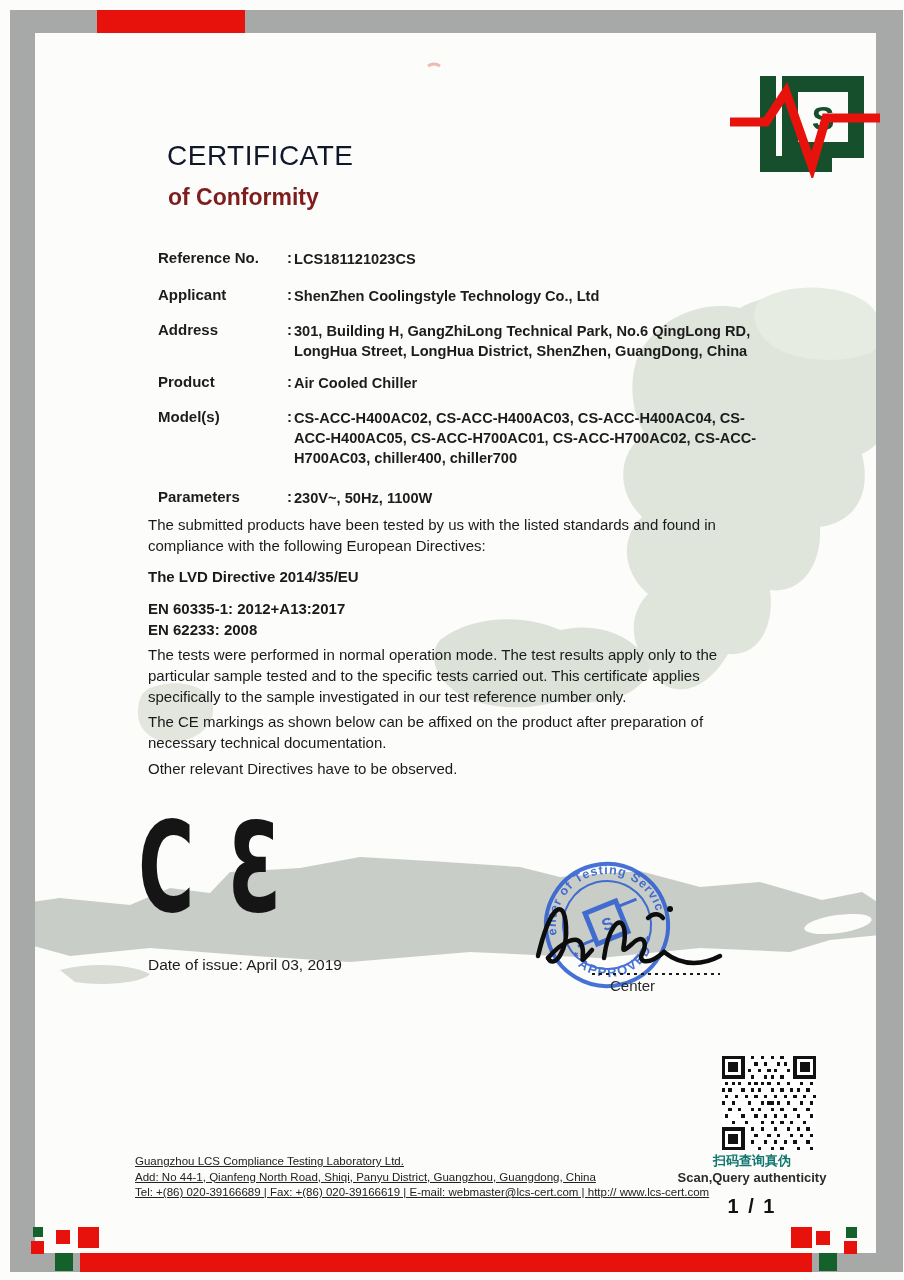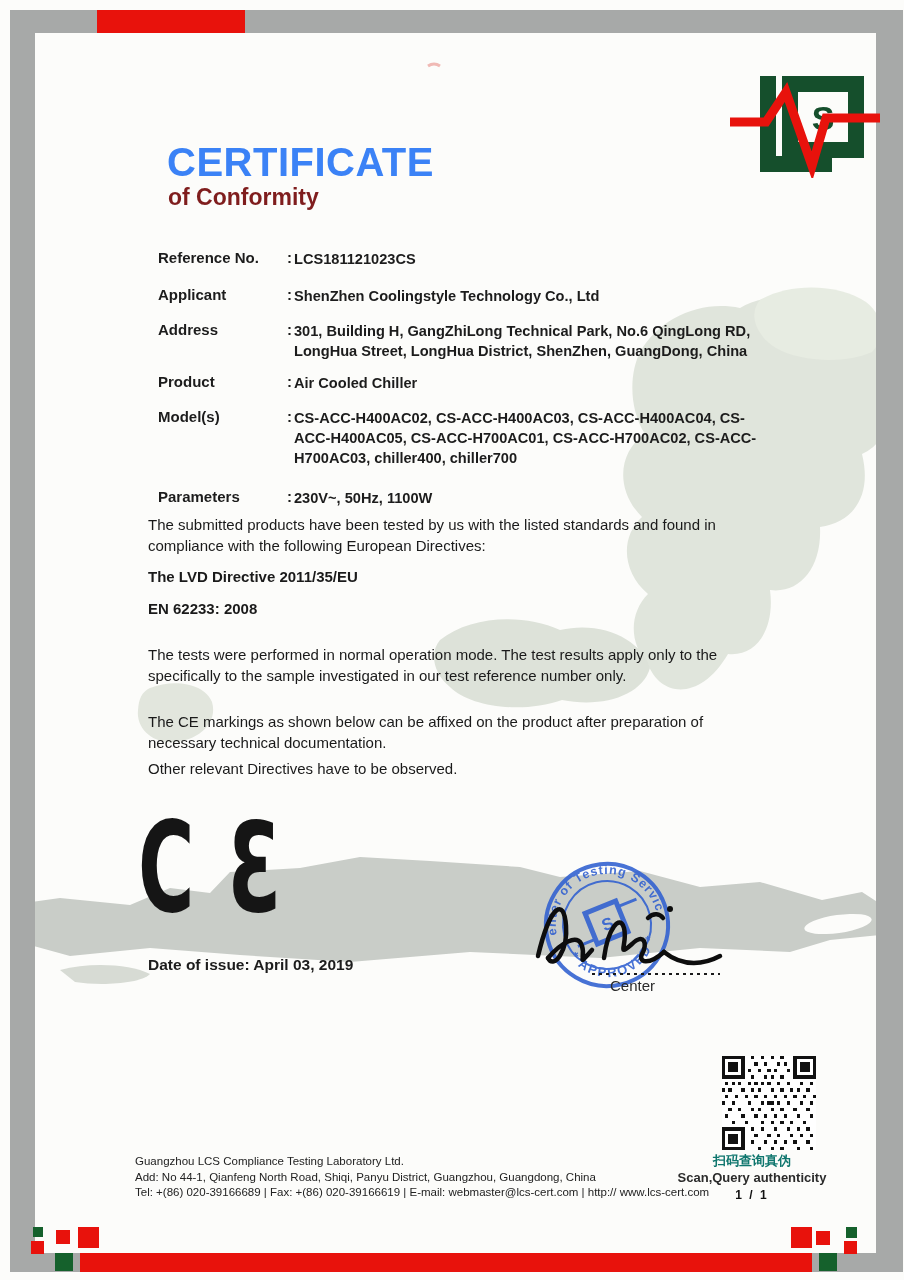--- a/index.html
+++ b/index.html
@@ -8,44 +8,44 @@
   .abs{position:absolute;}
   
   .b-top{left:10px;top:10px;width:893px;height:23px;background:#a7a9a8;}
   .b-top-red{left:97px;top:10px;width:148px;height:23px;background:#e8120c;}
   .b-left{left:10px;top:10px;width:25px;height:1262px;background:#a7a9a8;}
   .b-right{left:876px;top:10px;width:27px;height:1262px;background:#a7a9a8;}
   .b-bottom{left:10px;top:1253px;width:893px;height:19px;background:#a7a9a8;}
   .b-bottom-red{left:80px;top:1253px;width:732px;height:19px;background:#e8120c;}
   .sq{position:absolute;}
   
-  .title{left:167px;top:140px;font-size:40px;font-weight:bold;letter-spacing:.5px;color:#3b82f6;}
+  .title{left:167px;top:140px;font-size:28px;font-weight:normal;letter-spacing:.5px;color:#0f172a;}
   .subtitle{left:168px;top:184px;font-size:23px;font-weight:bold;color:#7f1d1d;}
   
   .field-row{position:absolute;left:150px;width:640px;}
   .f-label{position:absolute;left:8px;top:0;width:125px;font-size:15px;font-weight:bold;}
   .f-colon{position:absolute;left:137px;top:0;font-size:15px;font-weight:bold;}
   .f-value{position:absolute;left:144px;top:0;width:480px;font-size:14.6px;font-weight:bold;line-height:20px;}
   
   .para{position:absolute;left:148px;width:600px;font-size:15px;line-height:21px;color:#1a1a1a;}
   .para.bold{font-weight:bold;}
-  .date-line{left:148px;top:956px;font-size:15.5px;font-weight:bold;}
+  .date-line{left:148px;top:956px;font-size:15.5px;font-weight:normal;}
   
   .ce{left:138px;top:806px;font-family:"DejaVu Sans",sans-serif;font-size:124px;font-weight:bold;
       color:#151515;transform:scaleX(.62);transform-origin:left top;letter-spacing:54px;line-height:1;}
   
   .manager{left:610px;top:977px;font-size:15px;color:#2b2b2b;}
   
   .qr-captions{left:652px;top:1152px;width:200px;text-align:center;}
   .qr-cn{font-size:13px;font-weight:bold;color:#0f766e;}
   .qr-en{font-size:13px;font-weight:bold;color:#2b2b2b;margin-top:0;}
-  .qr-page{font-size:12px;font-weight:bold;letter-spacing:2px;margin-top:3px;color:#111;}
+  .qr-page{font-size:20px;font-weight:bold;letter-spacing:2px;margin-top:10px;color:#111;}
   
   .footer{left:135px;top:1154px;width:600px;font-size:11.5px;line-height:15.5px;color:#222;}
-  .footer div{white-space:nowrap;}
+  .footer div{white-space:nowrap;text-decoration:underline;}
 </style>
 </head>
 <body>
 
 <div class="page">
 
   <svg class="abs" style="left:0;top:0;" width="904" height="1280" viewBox="0 0 904 1280">
     <path fill="#e0e5dc" d="M640,352 C660,318 700,300 740,308 C770,290 822,292 852,315 C882,335 892,360 878,386 C896,412 888,442 862,454 C872,494 855,522 820,527 C822,567 800,594 770,590 C775,627 758,657 728,654 C700,702 660,697 648,664 C628,642 630,612 648,594 C622,572 620,537 642,517 C615,490 618,452 645,434 C628,407 630,372 640,352 Z"></path>
     <path fill="#e7ece2" d="M760,300 C790,282 840,284 866,302 C884,316 886,338 872,352 C846,364 800,362 776,348 C756,336 748,314 760,300 Z"></path>
     <path fill="#dde2d9" d="M440,640 C470,616 522,613 560,630 C602,620 642,640 650,668 C642,696 602,708 562,700 C522,714 470,707 450,687 C432,672 430,652 440,640 Z"></path>
@@ -129,26 +129,28 @@
     <span class="f-colon">:</span>
     <div class="f-value">
         <div>230V~, 50Hz, 1100W</div>
       </div>
   </div>
 
   <div class="para" style="top:514px">
     <div>The submitted products have been tested by us with the listed standards and found in</div>
       <div>compliance with the following European Directives:</div>
   </div>
-  <div class="para bold" style="top:566px">The LVD Directive 2011/35/EU</div>
+  <div class="para bold" style="top:566px">The LVD Directive 2014/35/EU</div>
   <div class="para bold" style="top:598px">
+    <div>EN 60335-1: 2012+A13:2017</div>
       <div>EN 62233: 2008</div>
   </div>
   <div class="para" style="top:644px">
     <div>The tests were performed in normal operation mode. The test results apply only to the</div>
+      <div>particular sample tested and to the specific tests carried out. This certificate applies</div>
       <div>specifically to the sample investigated in our test reference number only.</div>
   </div>
   <div class="para" style="top:711px">
     <div>The CE markings as shown below can be affixed on the product after preparation of</div>
       <div>necessary technical documentation.</div>
   </div>
   <div class="para" style="top:758px">
     <div>Other relevant Directives have to be observed.</div>
   </div>
 

